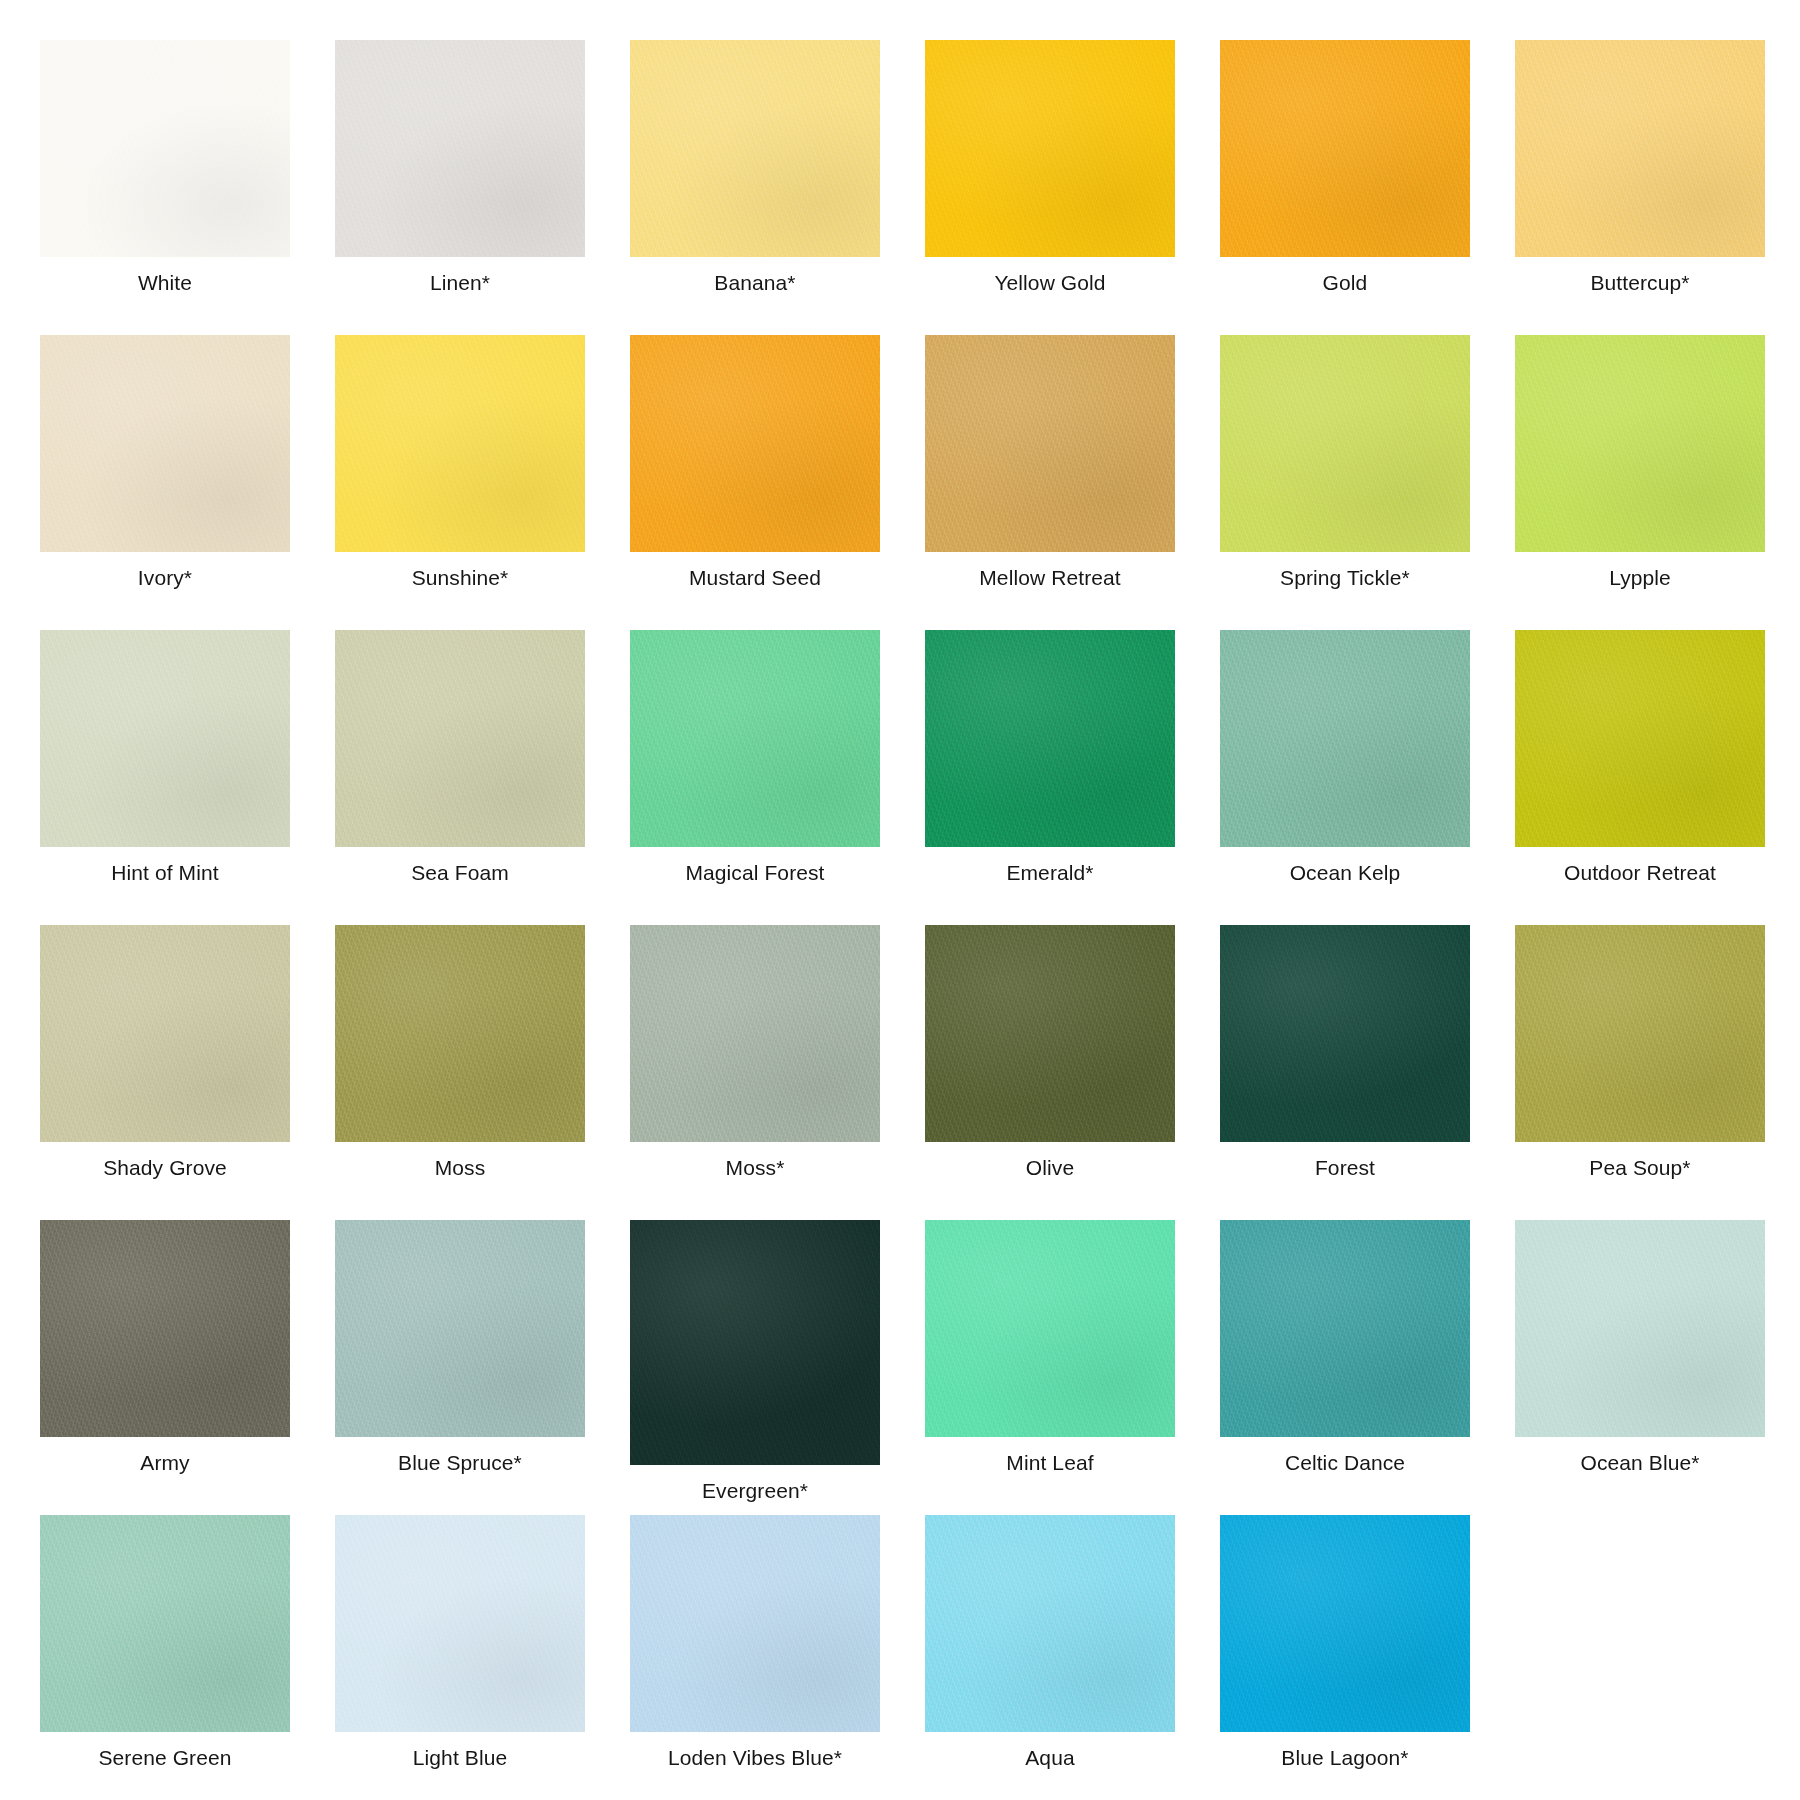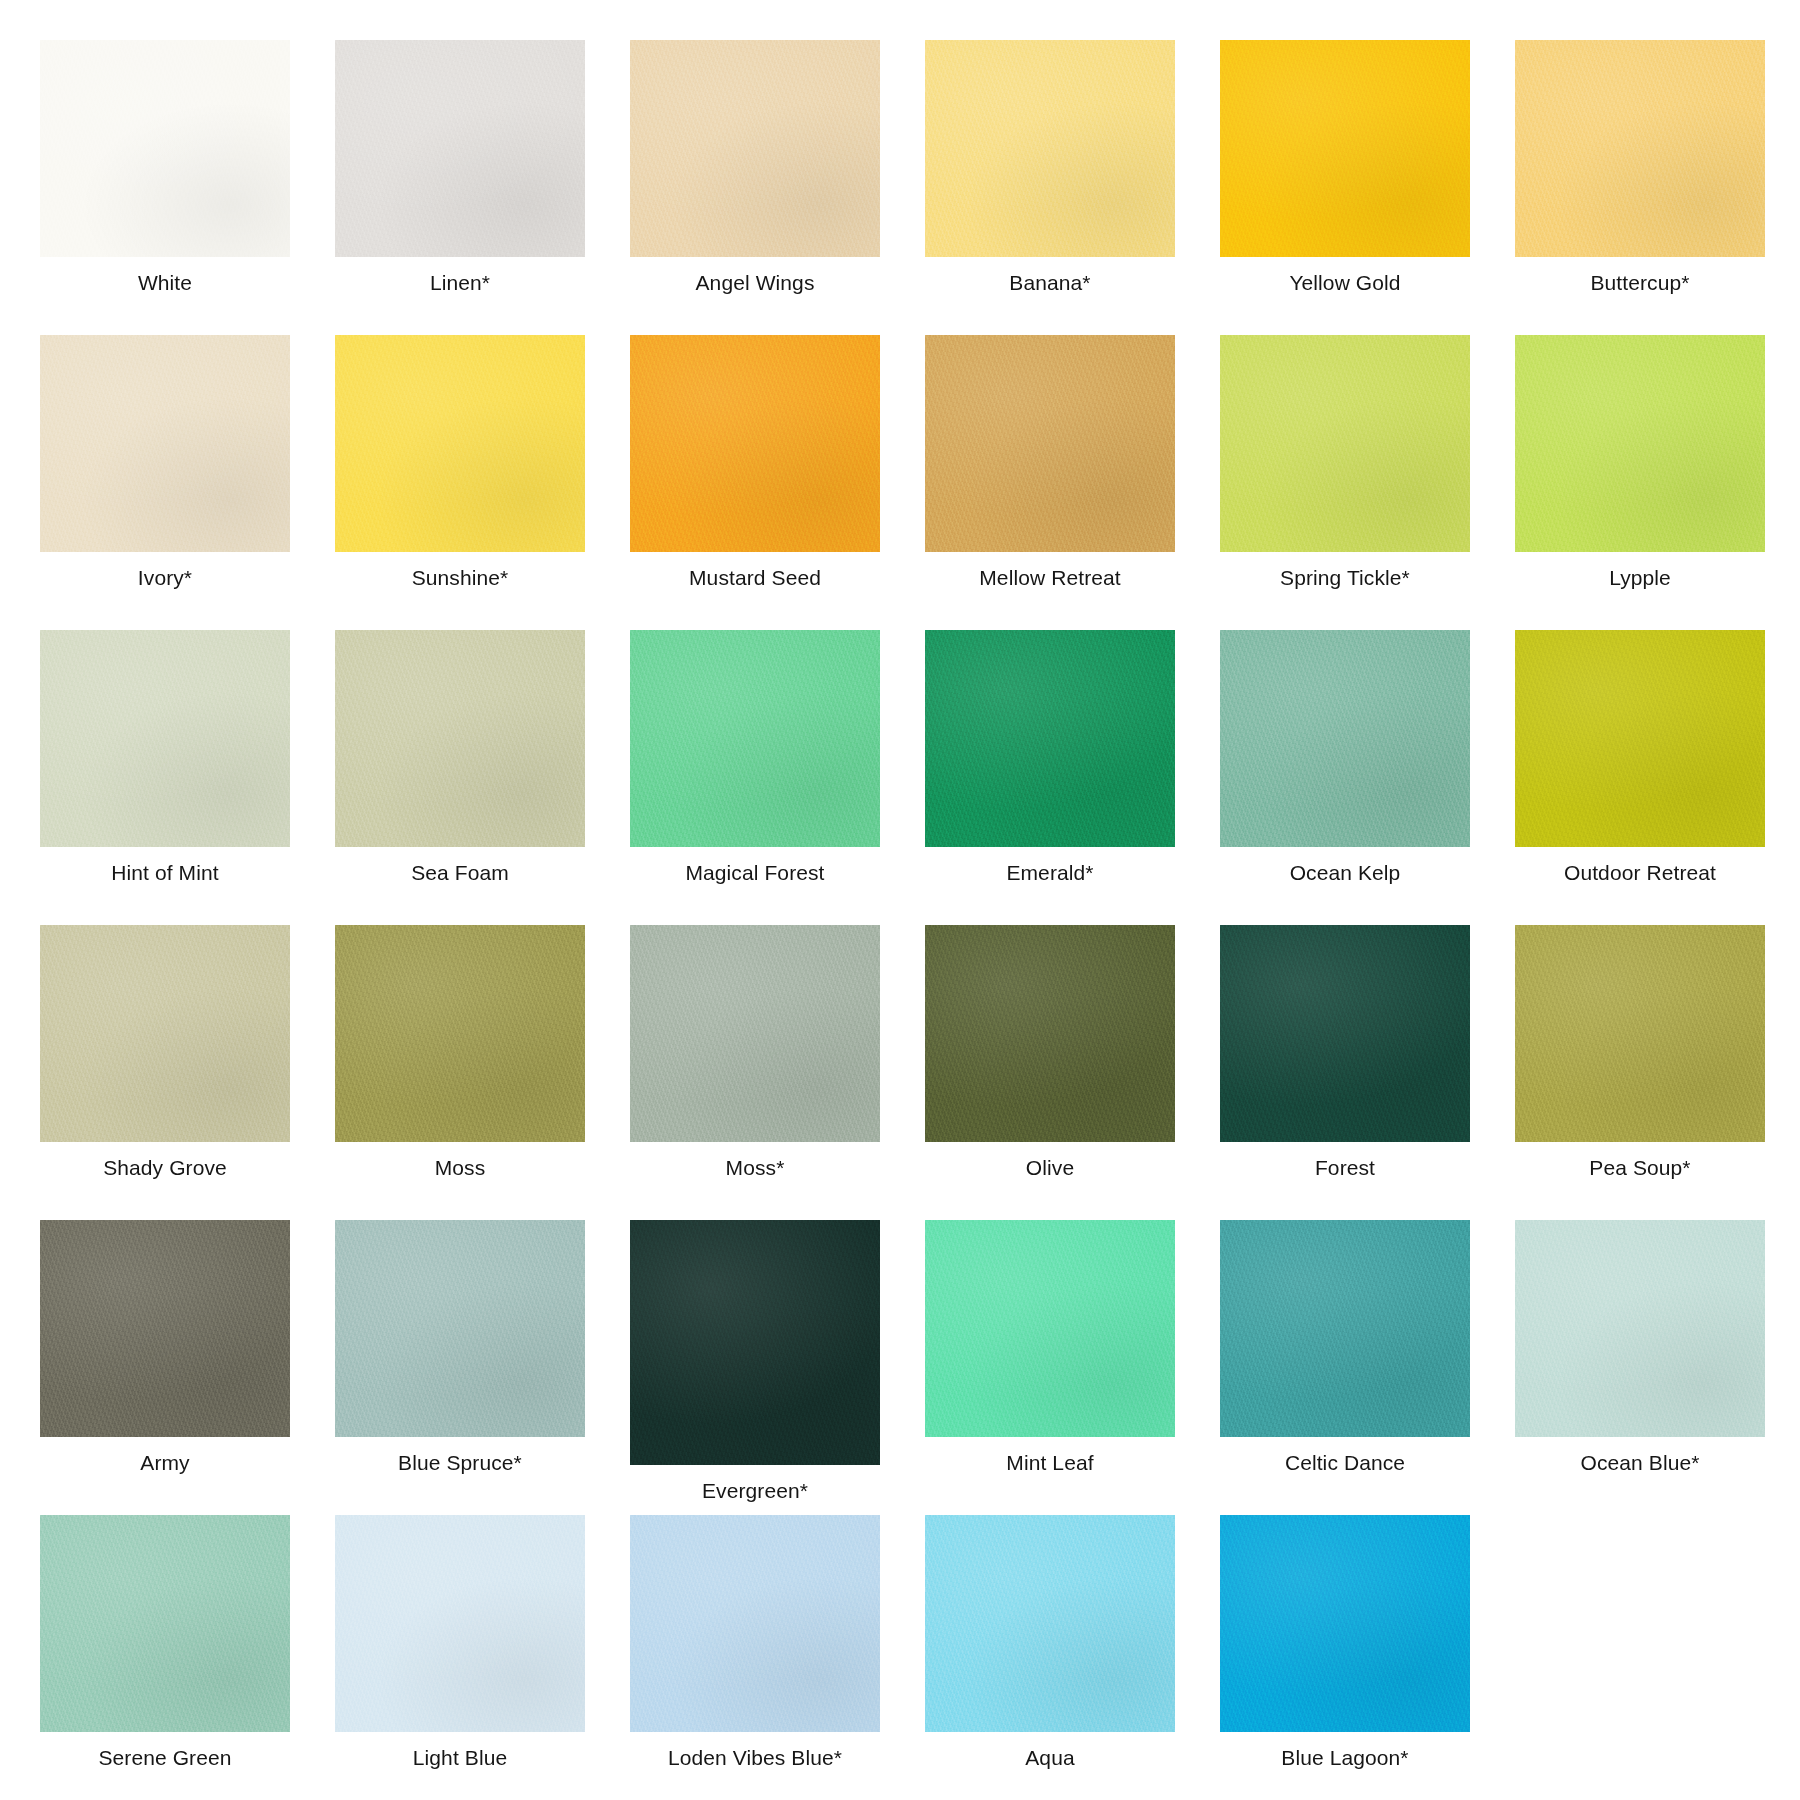--- a/index.html
+++ b/index.html
@@ -107,30 +107,30 @@
   <div class="grid">
       <div class="cell">
         <div class="swatch" style="background-color: rgb(250, 249, 244);"></div>
         <div class="label">White</div>
       </div>
       <div class="cell">
         <div class="swatch" style="background-color: rgb(226, 223, 220);"></div>
         <div class="label">Linen*</div>
       </div>
       <div class="cell">
-        <div class="swatch" style="background-color: rgb(236, 214, 176);"></div>
-        <div class="label">Angel Wings</div>
-      </div>
-      <div class="cell">
         <div class="swatch" style="background-color: rgb(248, 222, 133);"></div>
         <div class="label">Banana*</div>
       </div>
       <div class="cell">
         <div class="swatch" style="background-color: rgb(249, 196, 14);"></div>
         <div class="label">Yellow Gold</div>
+      </div>
+      <div class="cell">
+        <div class="swatch" style="background-color: rgb(246, 168, 28);"></div>
+        <div class="label">Gold</div>
       </div>
       <div class="cell">
         <div class="swatch" style="background-color: rgb(247, 210, 122);"></div>
         <div class="label">Buttercup*</div>
       </div>
       <div class="cell">
         <div class="swatch" style="background-color: rgb(236, 224, 200);"></div>
         <div class="label">Ivory*</div>
       </div>
       <div class="cell">

